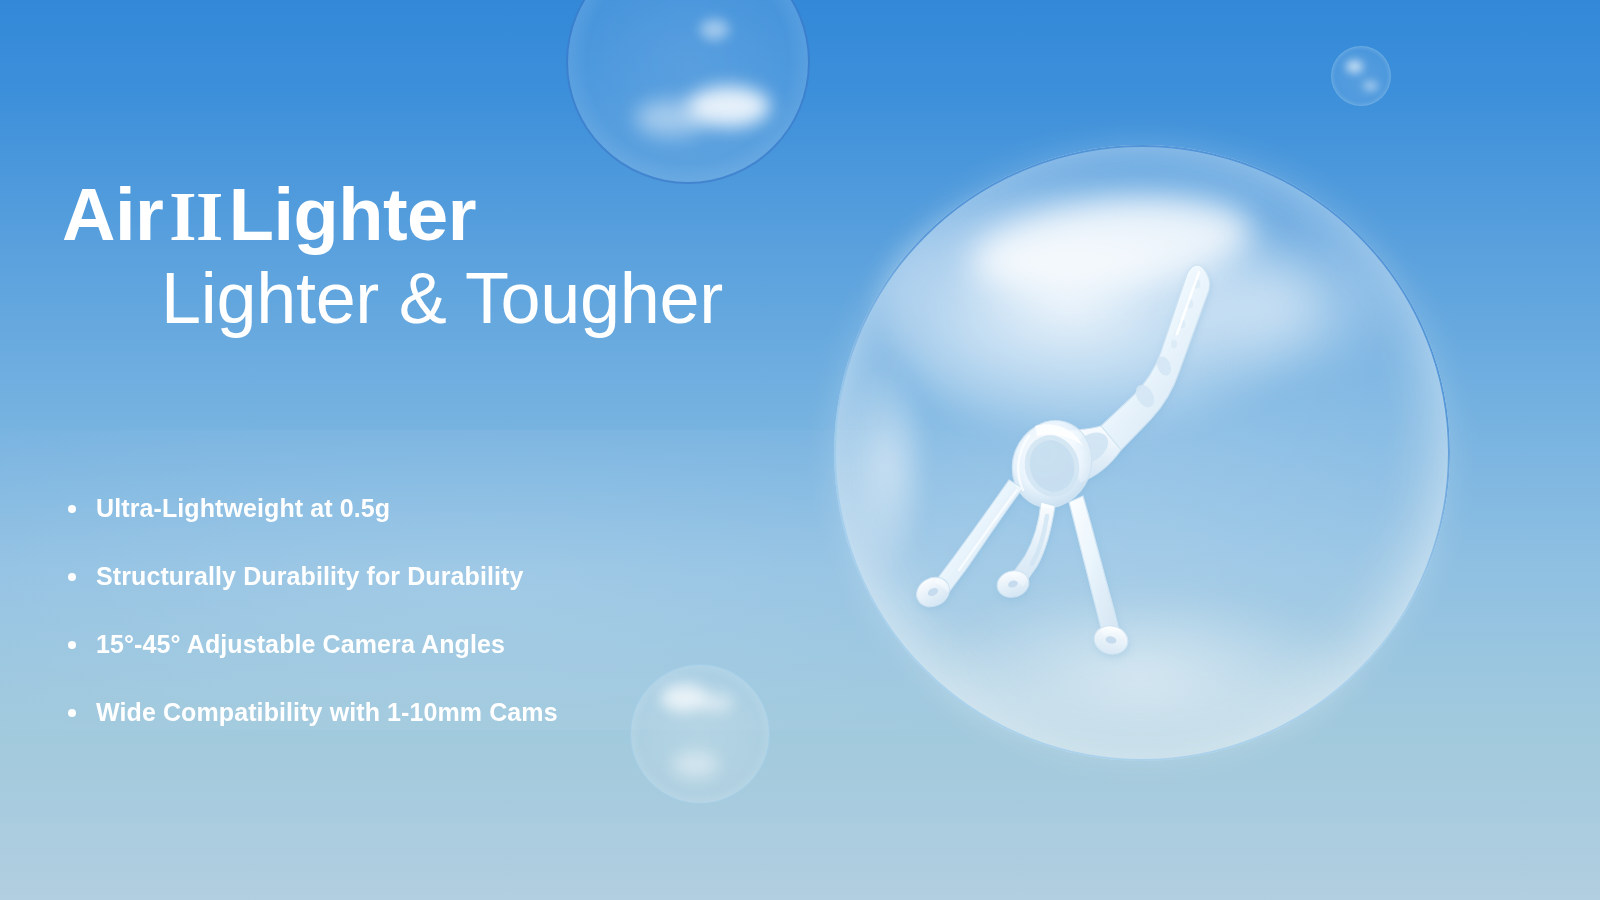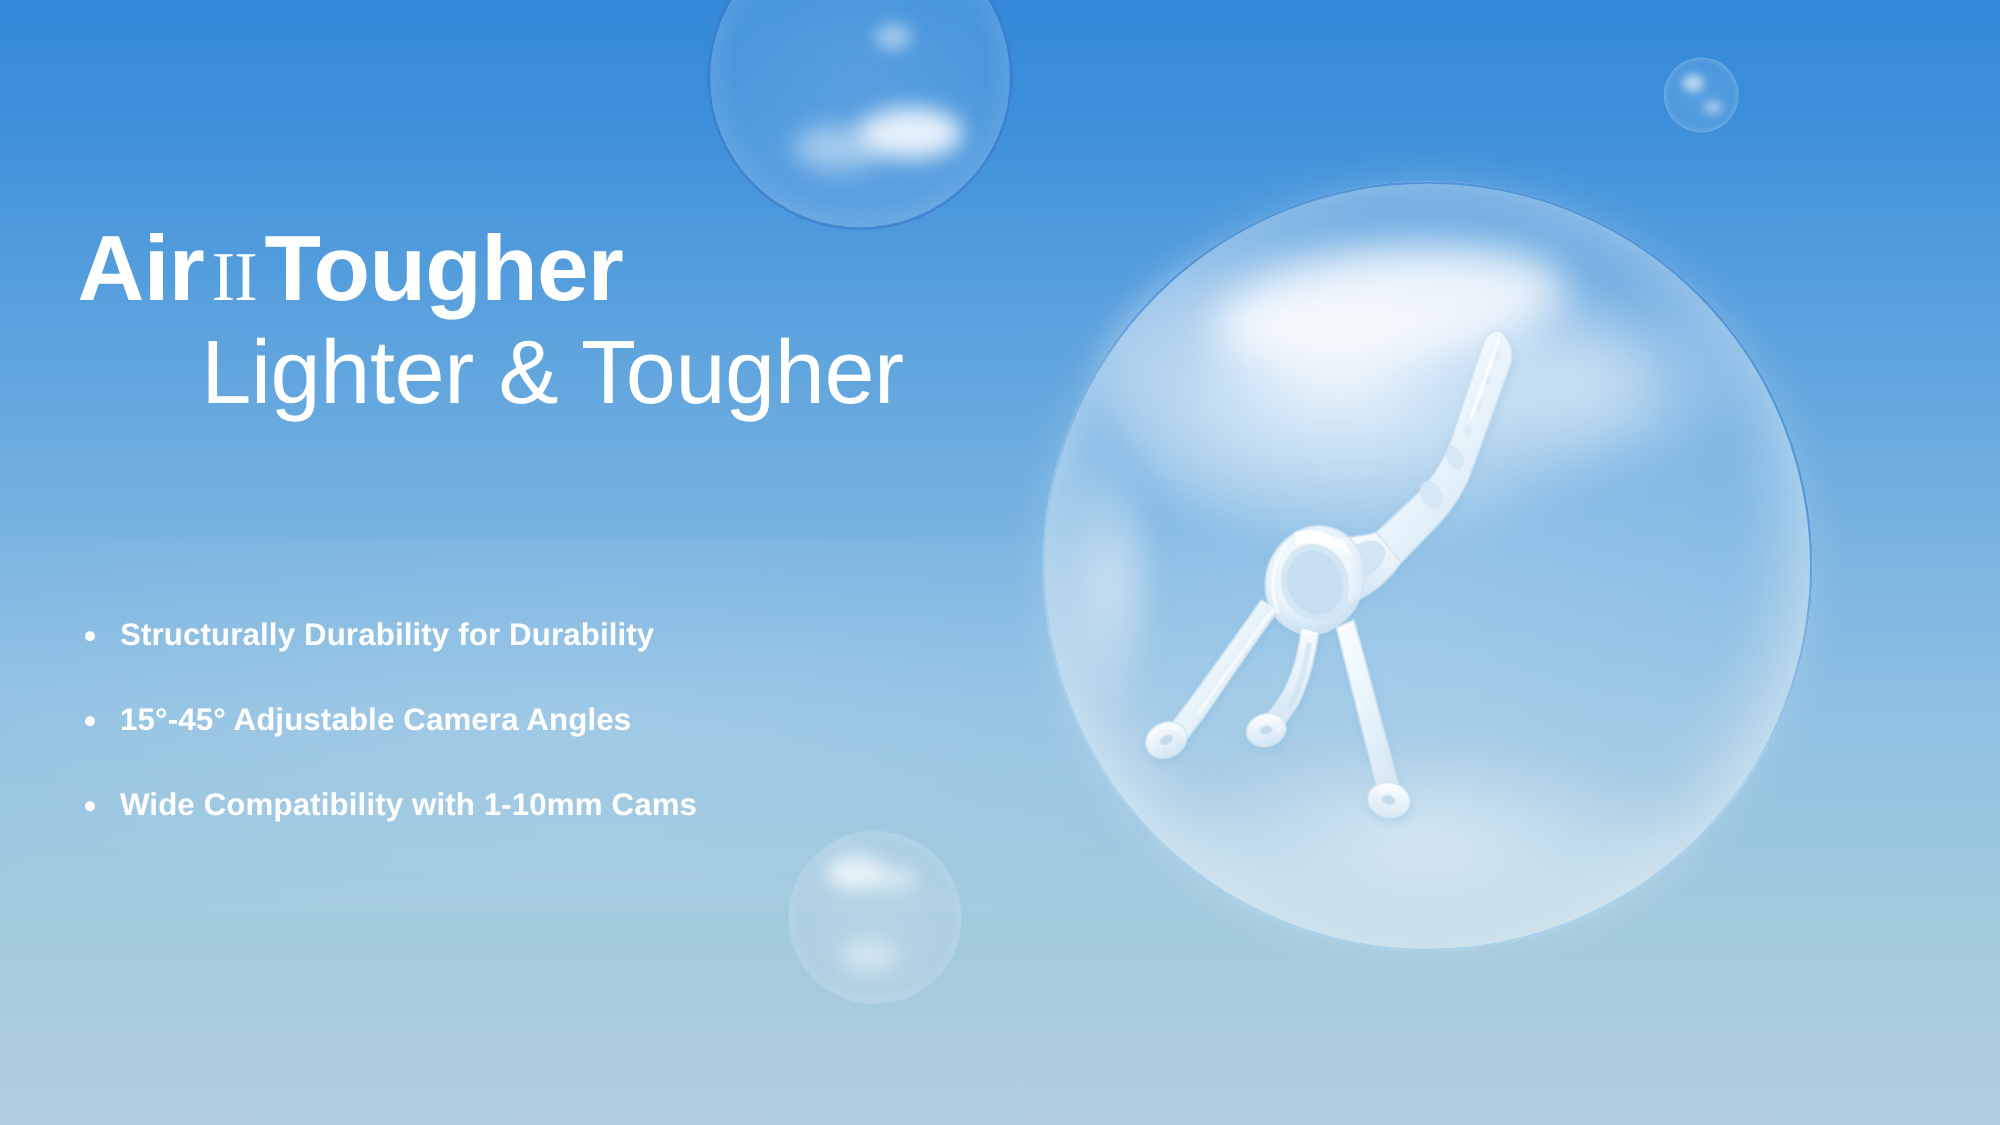--- a/index.html
+++ b/index.html
@@ -50,22 +50,22 @@
   .headline { color:#FFFFFF; }
   .headline-line1 {
     font-size:74px;
     font-weight:700;
     letter-spacing:-0.5px;
     line-height:1.0;
     white-space:nowrap;
   }
   .roman-numeral {
     font-family:"Liberation Serif", serif;
-    font-weight:400;
-    font-size:56px;
+    font-weight:700;
+    font-size:70px;
     padding:0 6px;
   }
   .headline-line2 {
     font-size:72px;
     font-weight:300;
     letter-spacing:-0.3px;
     line-height:1.12;
     margin-top:6px;
     white-space:nowrap;
     text-align:center;
@@ -394,24 +394,25 @@
 
         <path d="M294 32 L272 94" stroke="#ffffff" stroke-width="2.6" stroke-linecap="round" opacity=".9"></path>
         <path d="M124 196 C112 212 110 234 118 250" stroke="#ffffff" stroke-width="2.4" stroke-linecap="round" opacity=".75" fill="none"></path>
         <path d="M112 250 C94 274 74 302 54 330" stroke="#ffffff" stroke-width="2.2" stroke-linecap="round" opacity=".7" fill="none"></path>
       </g>
     </svg>
   </div>
 
   <div class="text-col">
     <div class="headline headline-line1">
-      <span>Air</span><span class="roman-numeral">II</span><span>Tougher</span>
+      <span>Air</span><span class="roman-numeral">II</span><span>Lighter</span>
     </div>
     <div class="headline headline-line2">Lighter &amp; Tougher</div>
   </div>
 
   <ul class="features">
+    <li class="feature-item">Ultra-Lightweight at 0.5g</li>
     <li class="feature-item">Structurally Durability for Durability</li>
     <li class="feature-item">15°-45° Adjustable Camera Angles</li>
     <li class="feature-item">Wide Compatibility with 1-10mm Cams</li>
   </ul>
 
 </div>
 
 </body></html>

